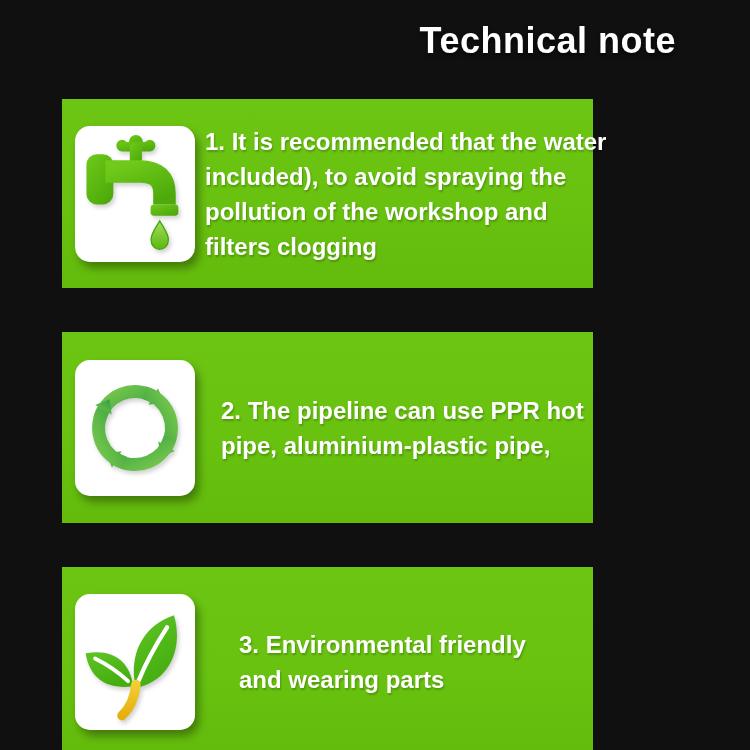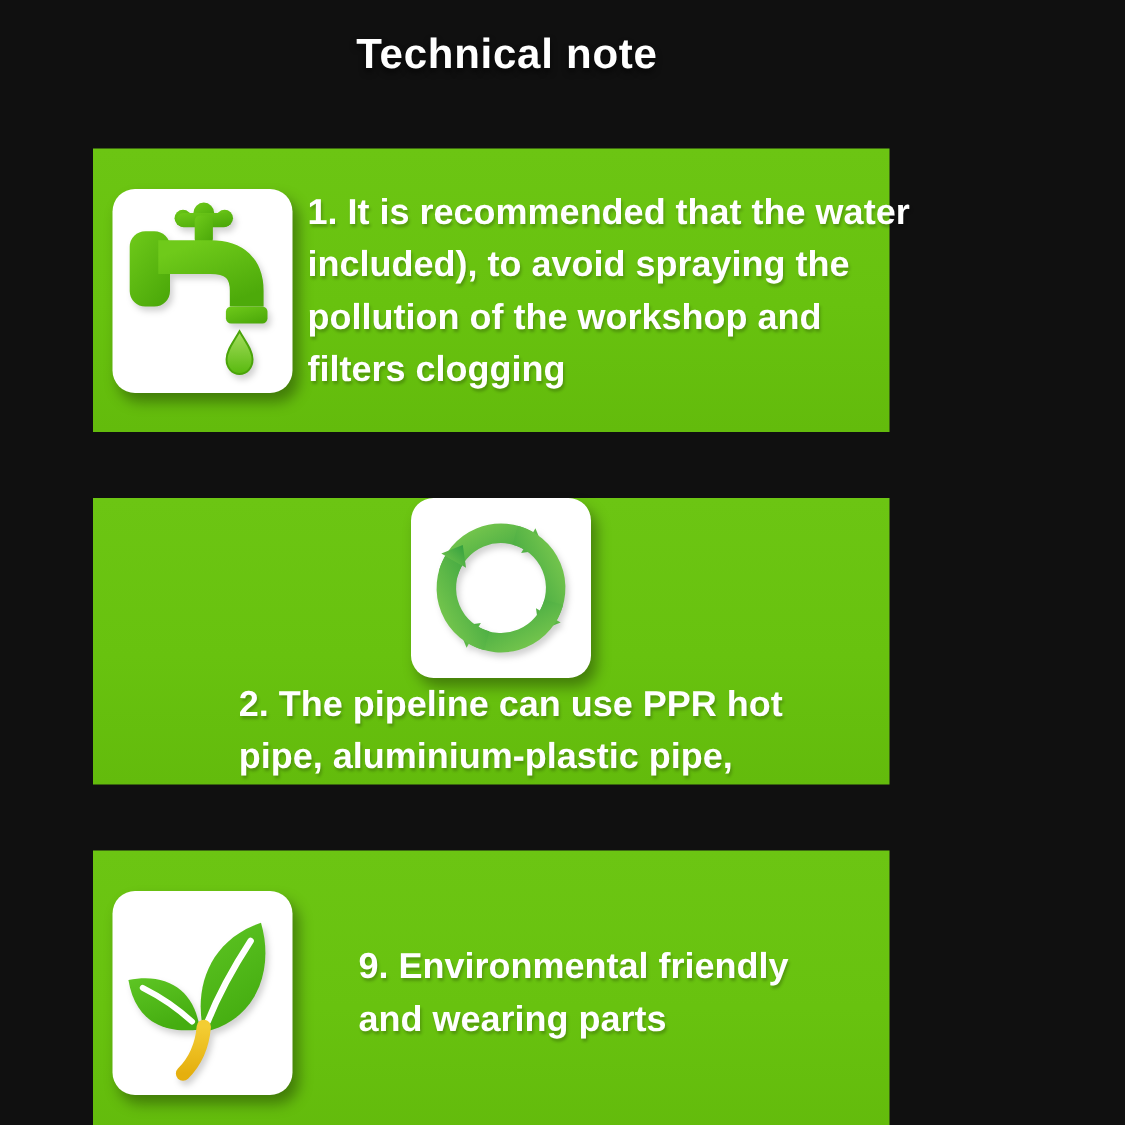--- a/index.html
+++ b/index.html
@@ -13,37 +13,37 @@
     height: 750px;
     background: #101010;
     overflow: hidden;
     font-family: "Liberation Sans", "DejaVu Sans", sans-serif;
   }
   .page-title {
     position: absolute;
     top: 20px;
     left: 0;
     width: 676px;
-    text-align: center;
+    text-align: right;
     color: #ffffff;
-    font-size: 28px;
+    font-size: 36px;
     font-weight: bold;
     letter-spacing: 0.5px;
     text-shadow: 0 3px 4px rgba(0,0,0,0.6);
   }
   .card {
     position: absolute;
     left: 62px;
     width: 531px;
     background: linear-gradient(180deg, #6cc513 0%, #68c20f 55%, #63bb0c 100%);
     display: flex;
     align-items: center;
   }
   .card1 { top: 99px;  height: 189px; }
-  .card2 { top: 332px; height: 191px; flex-direction: column; }
+  .card2 { top: 332px; height: 191px; }
   .card3 { top: 567px; height: 190px; }
   .icon-box {
     flex: 0 0 120px;
     width: 120px;
     height: 136px;
     margin-left: 13px;
     background: #ffffff;
     border-radius: 15px;
     box-shadow: 4px 6px 9px rgba(0,0,0,0.35);
     display: flex;
@@ -159,18 +159,18 @@
         <path d="M 61 98 C 53 66 64 28 105 14 C 116 52 100 90 61 98 Z" fill="url(#gl)"></path>
         <path d="M 97 28 C 84 48 72 70 64 90" fill="none" stroke="#ffffff" stroke-width="5" stroke-linecap="round"></path>
 
         <path d="M 58 96 C 28 100 8 88 3 58 C 33 52 54 66 58 96 Z" fill="url(#gl)"></path>
         <path d="M 14 64 C 26 70 40 79 52 90" fill="none" stroke="#ffffff" stroke-width="4.5" stroke-linecap="round"></path>
 
         <path d="M 61 94 C 60 106 56 119 45 130" fill="none" stroke="url(#gs)" stroke-width="11" stroke-linecap="round"></path>
       </svg>
     </div>
     <div class="card-text">
-      <div class="line">9. Environmental friendly</div>
+      <div class="line">3. Environmental friendly</div>
       <div class="line">and wearing parts</div>
     </div>
   </div>
 
 </div>
 
 </body></html>

